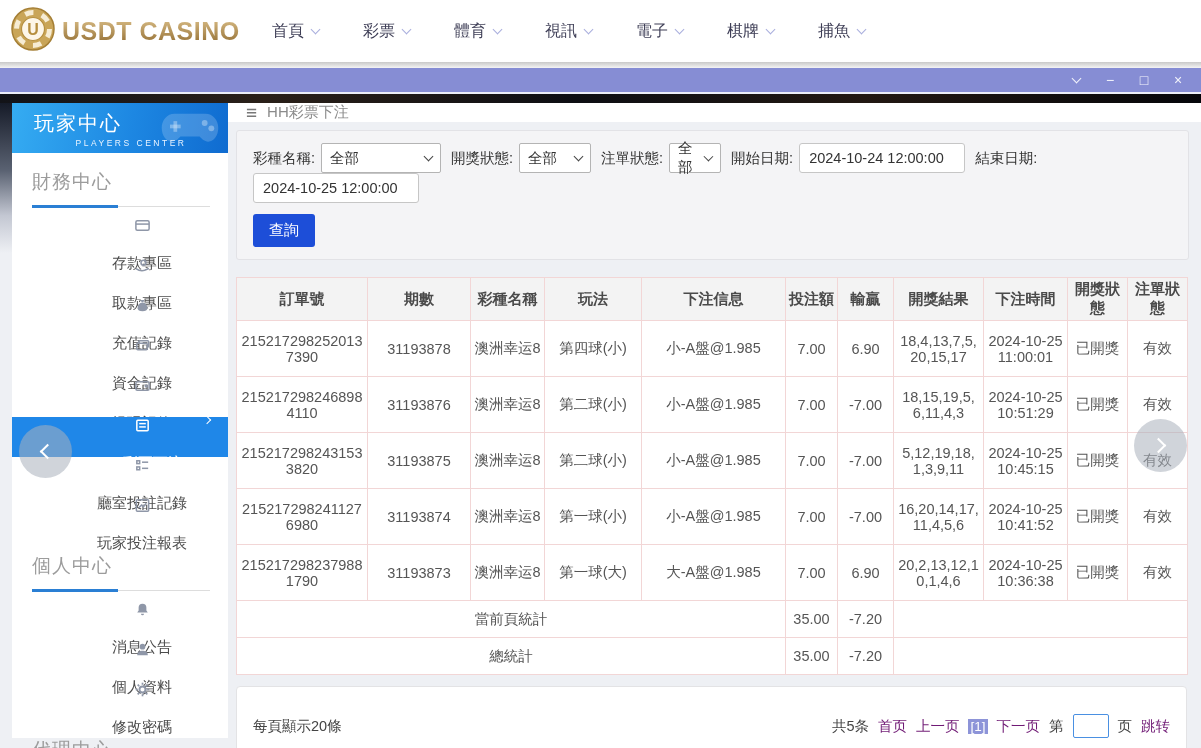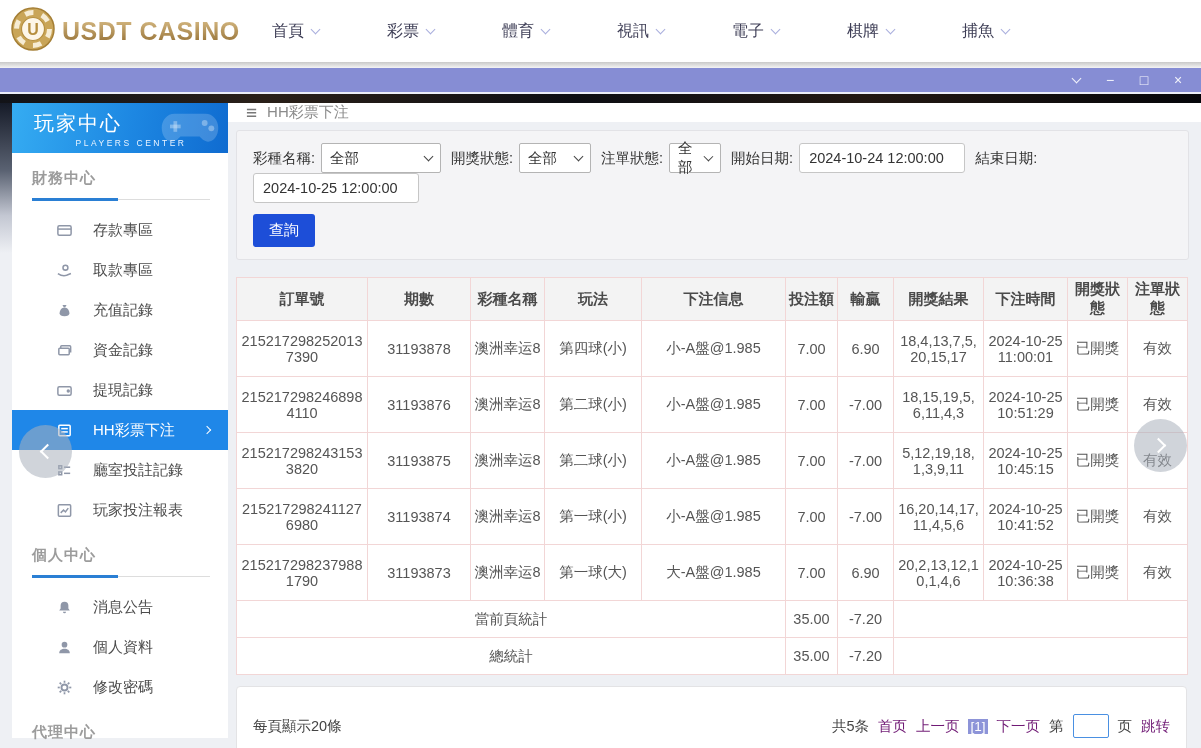--- a/index.html
+++ b/index.html
@@ -6,21 +6,21 @@
   html,body { width:1201px; height:748px; }
   body { font-family:"Liberation Sans","DejaVu Sans",sans-serif; background:#eef0f4; }
   .app { position:relative; width:1201px; height:748px; overflow:hidden; background:#eef0f4; }
 
   
   .topbar { height:62px; background:#fff; display:flex; align-items:center; padding-left:10px; }
   .logo { display:flex; align-items:center; gap:6px; width:240px; }
   .logo-text { font-size:25px; font-weight:800; letter-spacing:.5px;
     background:linear-gradient(180deg,#dcc08a,#8f6a2e);
     -webkit-background-clip:text; background-clip:text; color:#a9813f; -webkit-text-fill-color:transparent; }
-  .topnav { display:flex; align-items:flex-end; gap:68px; margin-left:22px; }
+  .topnav { display:flex; align-items:flex-end; gap:44px; margin-left:22px; }
   .topnav-item { display:flex; align-items:center; gap:8px; font-size:16px; color:#3e3e56; cursor:pointer; }
   .chev { width:7px; height:7px; border-right:1.8px solid #a9aedd; border-bottom:1.8px solid #a9aedd;
     transform:rotate(45deg); margin-top:-4px; }
 
   .strip-grad { height:6px; background:linear-gradient(180deg,#c9c9c9,#f4f4f4); }
   .titlebar { height:26px; background:#868dd4; display:flex; align-items:center; justify-content:flex-end;
     gap:20px; padding-right:16px; border-bottom:2px solid #eceef8; }
   .wc { color:#f2f3fb; font-size:14px; line-height:1; cursor:pointer; display:flex; align-items:center; justify-content:center; width:14px; height:14px; }
   .wc .chev { border-color:#f2f3fb; margin-top:-3px; }
   .dark-strip { height:9px; background:linear-gradient(90deg,#121318,#2a2019 22%,#0d0e13 48%,#221812 72%,#05060a 100%); }
@@ -31,26 +31,26 @@
     background:linear-gradient(180deg,#161b28,#5a6272 45%,#c3c7d2 75%,#eef0f4); }
 
   
   .sidebar { width:216px; height:635px; background:#fff; flex:none; position:relative; }
   .side-header { height:50px; background:linear-gradient(100deg,#35acf2 0%,#1d87e2 55%,#0f6bd0 100%);
     color:#fff; padding:7px 0 0 22px; position:relative; overflow:hidden; }
   .side-title { font-size:20px; letter-spacing:2px; }
   .side-sub { font-size:8.5px; letter-spacing:2.5px; margin-top:1px; color:#eaf4ff;text-align:center; }
   .gamepad { position:absolute; right:6px; top:4px; opacity:.85; }
   .section { padding:16px 18px 0 20px; }
-  .sec-title { font-size:15px; color:#9c9c9c; letter-spacing:1px;font-weight:bold; }
+  .sec-title { font-size:19px; color:#9c9c9c; letter-spacing:1px; }
   .sec-line { position:relative; margin-top:10px; width:178px; border-bottom:1px solid #ddd; height:2px; }
   .sec-line::before { content:''; position:absolute; left:0; bottom:-2px; width:86px; height:3px; background:#2a7fd4; }
   .side-items { margin-top:10px; }
   .side-item { height:40px; display:flex; align-items:center; gap:20px; padding-left:44px;
-    font-size:15px; color:#4c4c4c; cursor:pointer; position:relative; }
+    font-size:15px; color:#4c4c4c; cursor:pointer; position:relative;flex-direction:column; }
   .side-item .sicon { color:#8f97a8; display:flex; width:17px; }
   .side-item.active { background:#1f87e8; color:#fff; }
   .side-item.active .sicon { color:#fff; }
   .side-item .arrow { position:absolute; right:18px; width:6px; height:6px;
     border-right:1.8px solid #fff; border-top:1.8px solid #fff; transform:rotate(45deg); }
 
   .circle-btn { position:absolute; width:53px; height:53px; border-radius:50%; border:none;
     background:rgba(170,177,188,.55); display:flex; align-items:center; justify-content:center; z-index:6; cursor:pointer; }
   .circle-btn span { width:11px; height:11px; border-left:2.2px solid #fff; border-bottom:2.2px solid #fff; }
   .circle-left { left:19px; top:322px; } .circle-left span { transform:rotate(45deg); margin-left:4px; }

